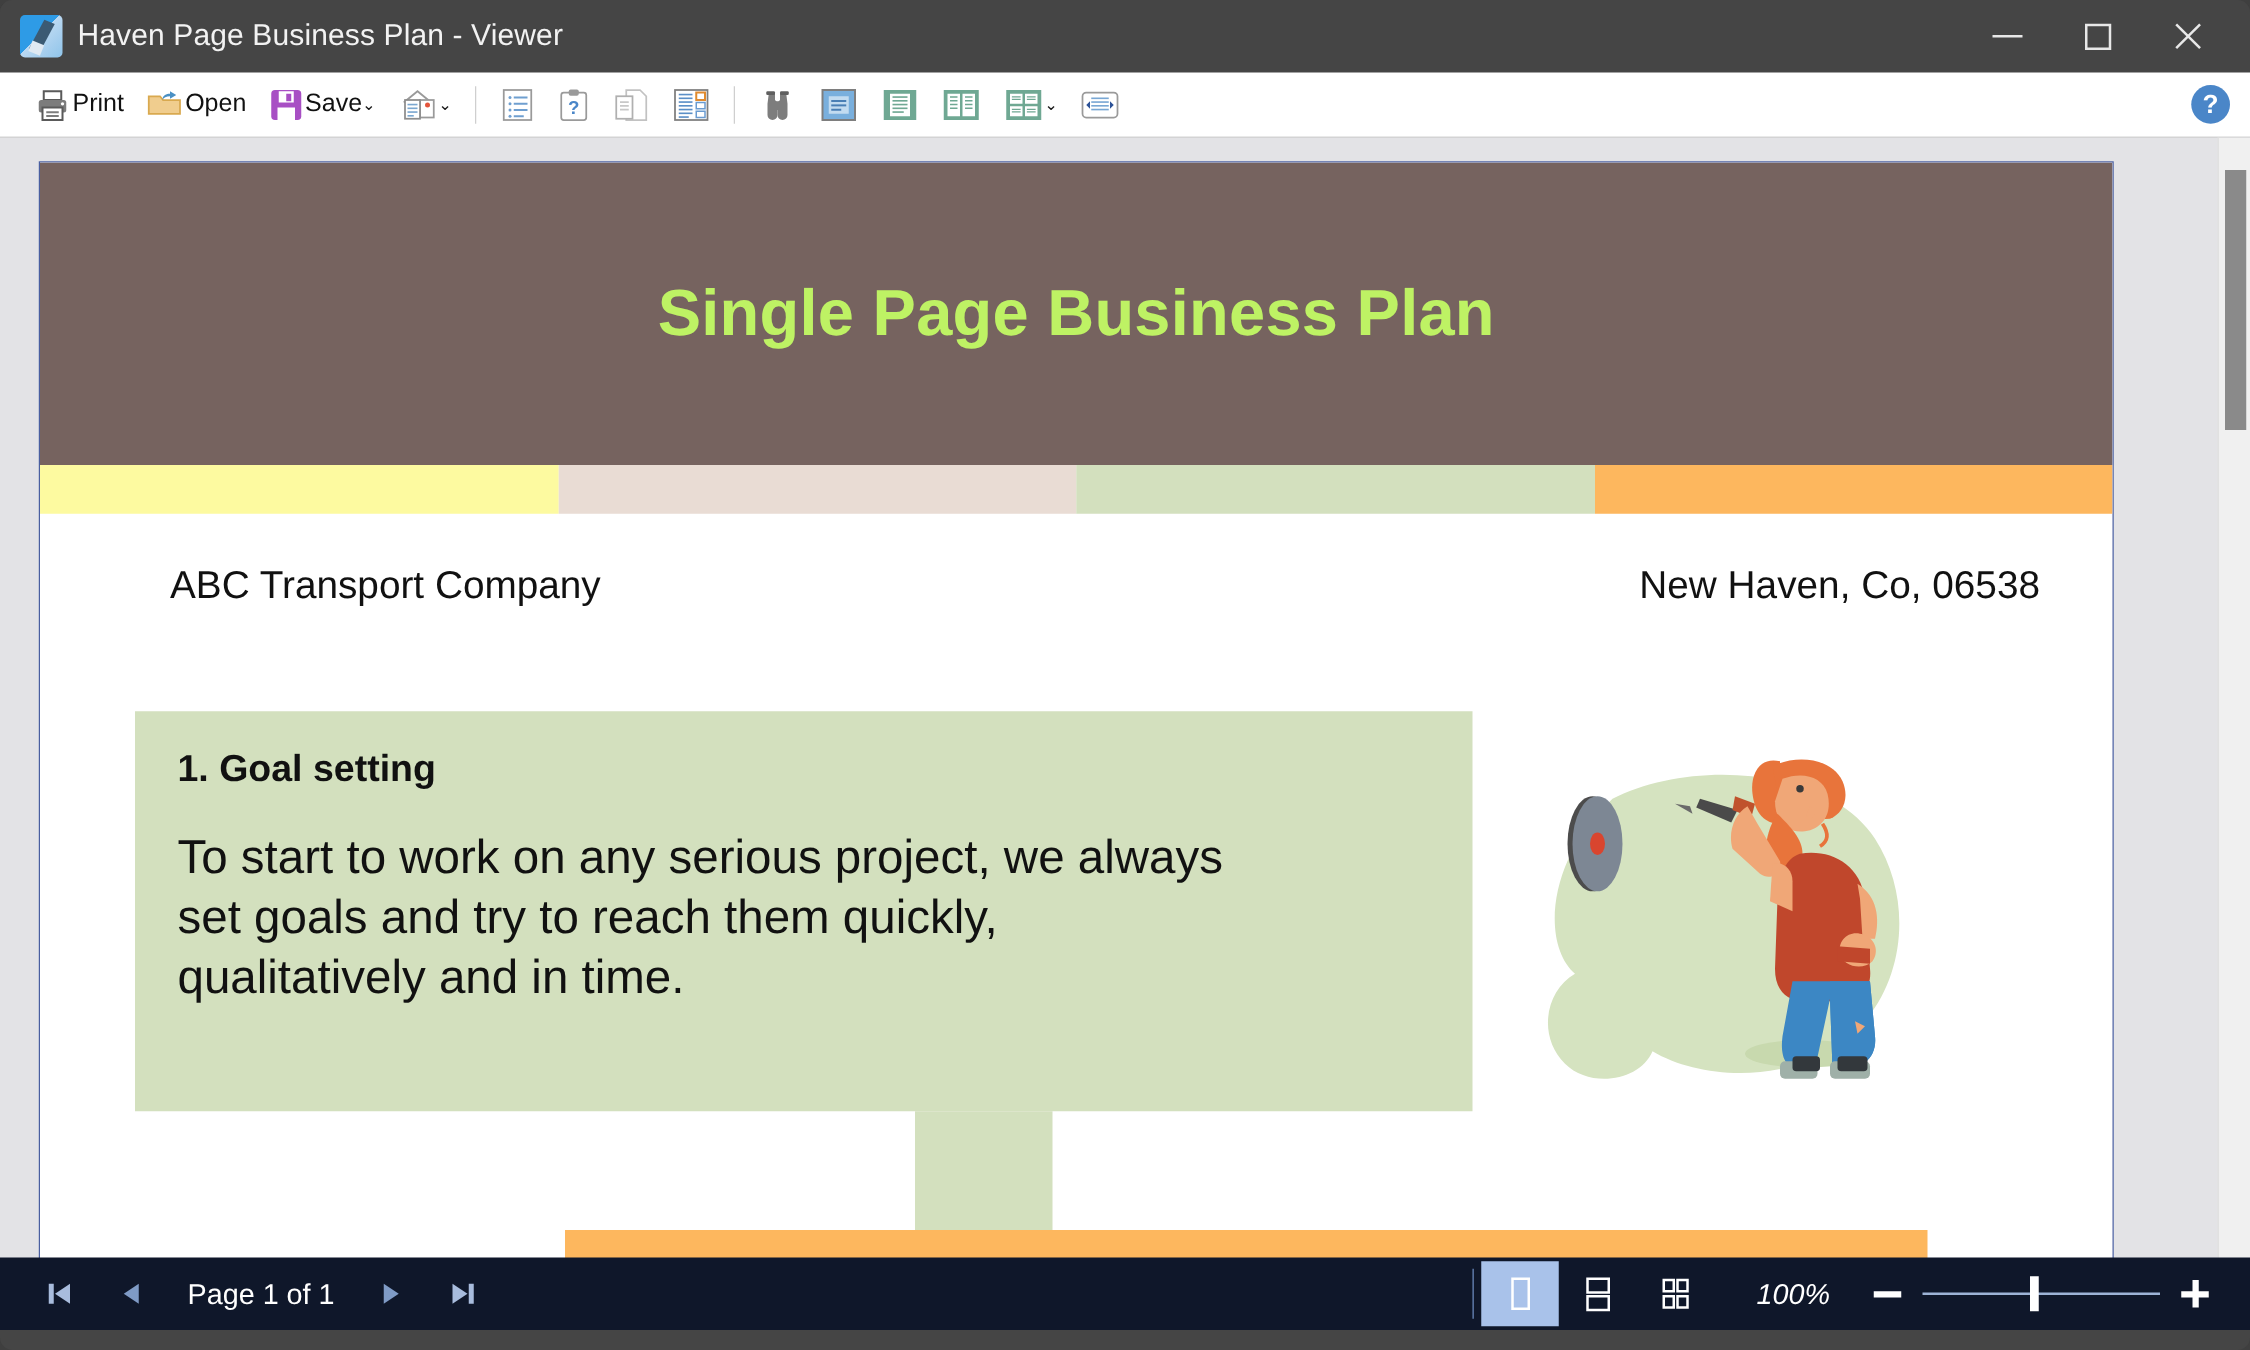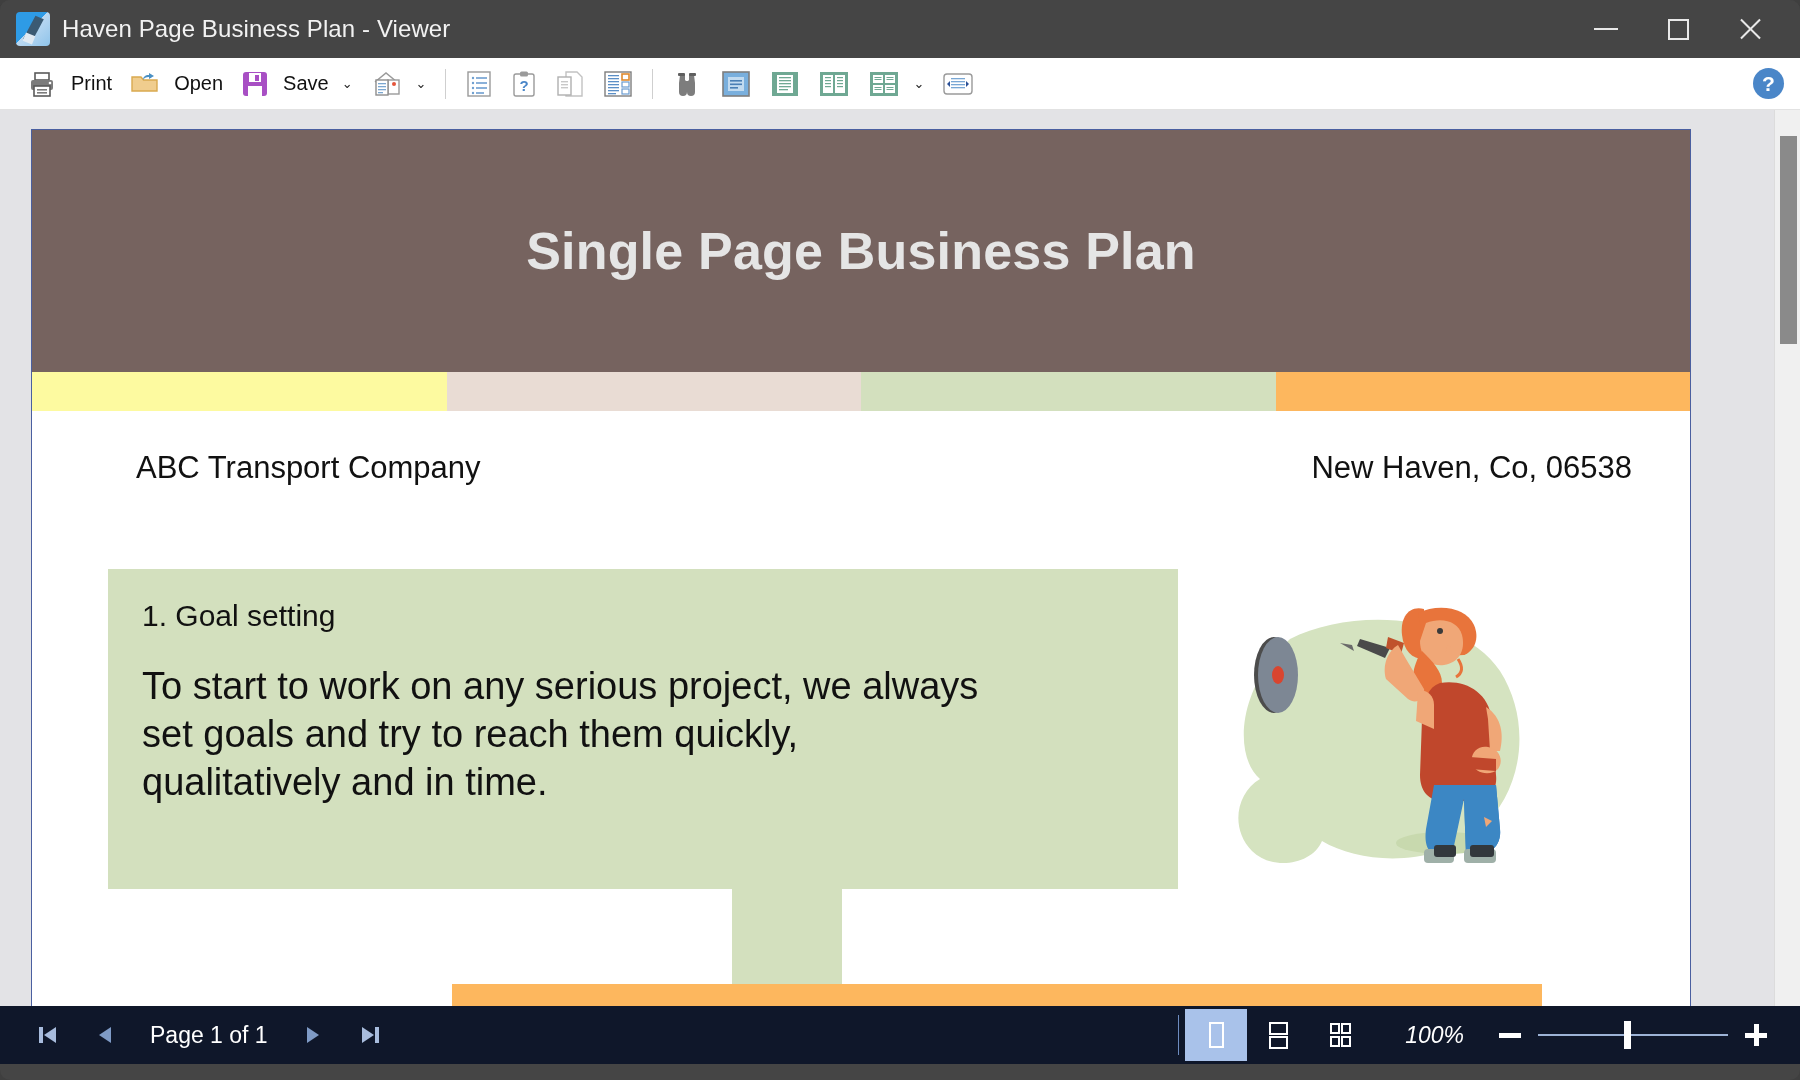--- a/index.html
+++ b/index.html
@@ -63,21 +63,21 @@
   .wc-close::after  { transform: rotate(-45deg); }
 
   
   .toolbar {
     position: absolute; top: 58px; left: 0; right: 0; height: 52px;
     background: #ffffff;
     display: flex; align-items: center; padding-left: 18px;
     border-bottom: 1px solid #e2e2e2;
   }
   .tb-item {
-    display: flex; align-items: center; gap: 14px;
+    display: flex; align-items: center; gap: 1px;
     height: 42px; padding: 0 9px; border-radius: 3px;
     color: #111; font-size: 20px; white-space: nowrap;
   }
   .tb-icon { display: flex; align-items: center; justify-content: center; }
   .tb-sep {
     width: 1px; height: 30px; background: #cfcfcf; margin: 0 10px;
   }
   .caret { font-size: 13px; color: #1a1a1a; line-height: 1; margin-left: -1px; }
   .help-btn {
     margin-left: auto; margin-right: 16px;
@@ -100,21 +100,21 @@
     background: #fff;
     border: 1px solid #4a5fa0;
     overflow: hidden;
   }
   
   .doc-banner {
     height: 242px; background: #76635f;
     display: flex; align-items: center; justify-content: center;
   }
   .doc-title {
-    color: #e5e5e5; font-size: 52px; font-weight: bold;
+    color: #bef264; font-size: 52px; font-weight: bold;
     letter-spacing: .2px;
   }
   .color-strip { display: flex; height: 39px; }
   .color-strip > div { flex: 1; }
 
   .doc-body { position: relative; padding: 0 0; }
   .addr-row {
     display: flex; justify-content: space-between;
     padding: 38px 58px 0 104px;
     font-size: 31px; color: #111; line-height: 1.22;
@@ -125,21 +125,21 @@
     position: absolute; left: 76px; top: 158px;
     width: 1070px; height: 320px;
     background: #d3e0be;
     padding: 30px 34px;
   }
   .sec-green-stem {
     position: absolute; left: 700px; top: 478px;
     width: 110px; height: 96px; background: #d3e0be;
   }
   .sec-h {
-    font-size: 30px; font-weight: normal; color: #111; margin-bottom: 30px;
+    font-size: 30px; font-weight: bold; color: #111; margin-bottom: 30px;
   }
   .sec-p {
     font-size: 38px; color: #111; line-height: 1.26; white-space: pre-line;
   }
 
   .sec-orange {
     position: absolute; left: 420px; top: 573px;
     width: 1090px; height: 240px;
     background: #fdb košик;
   }

